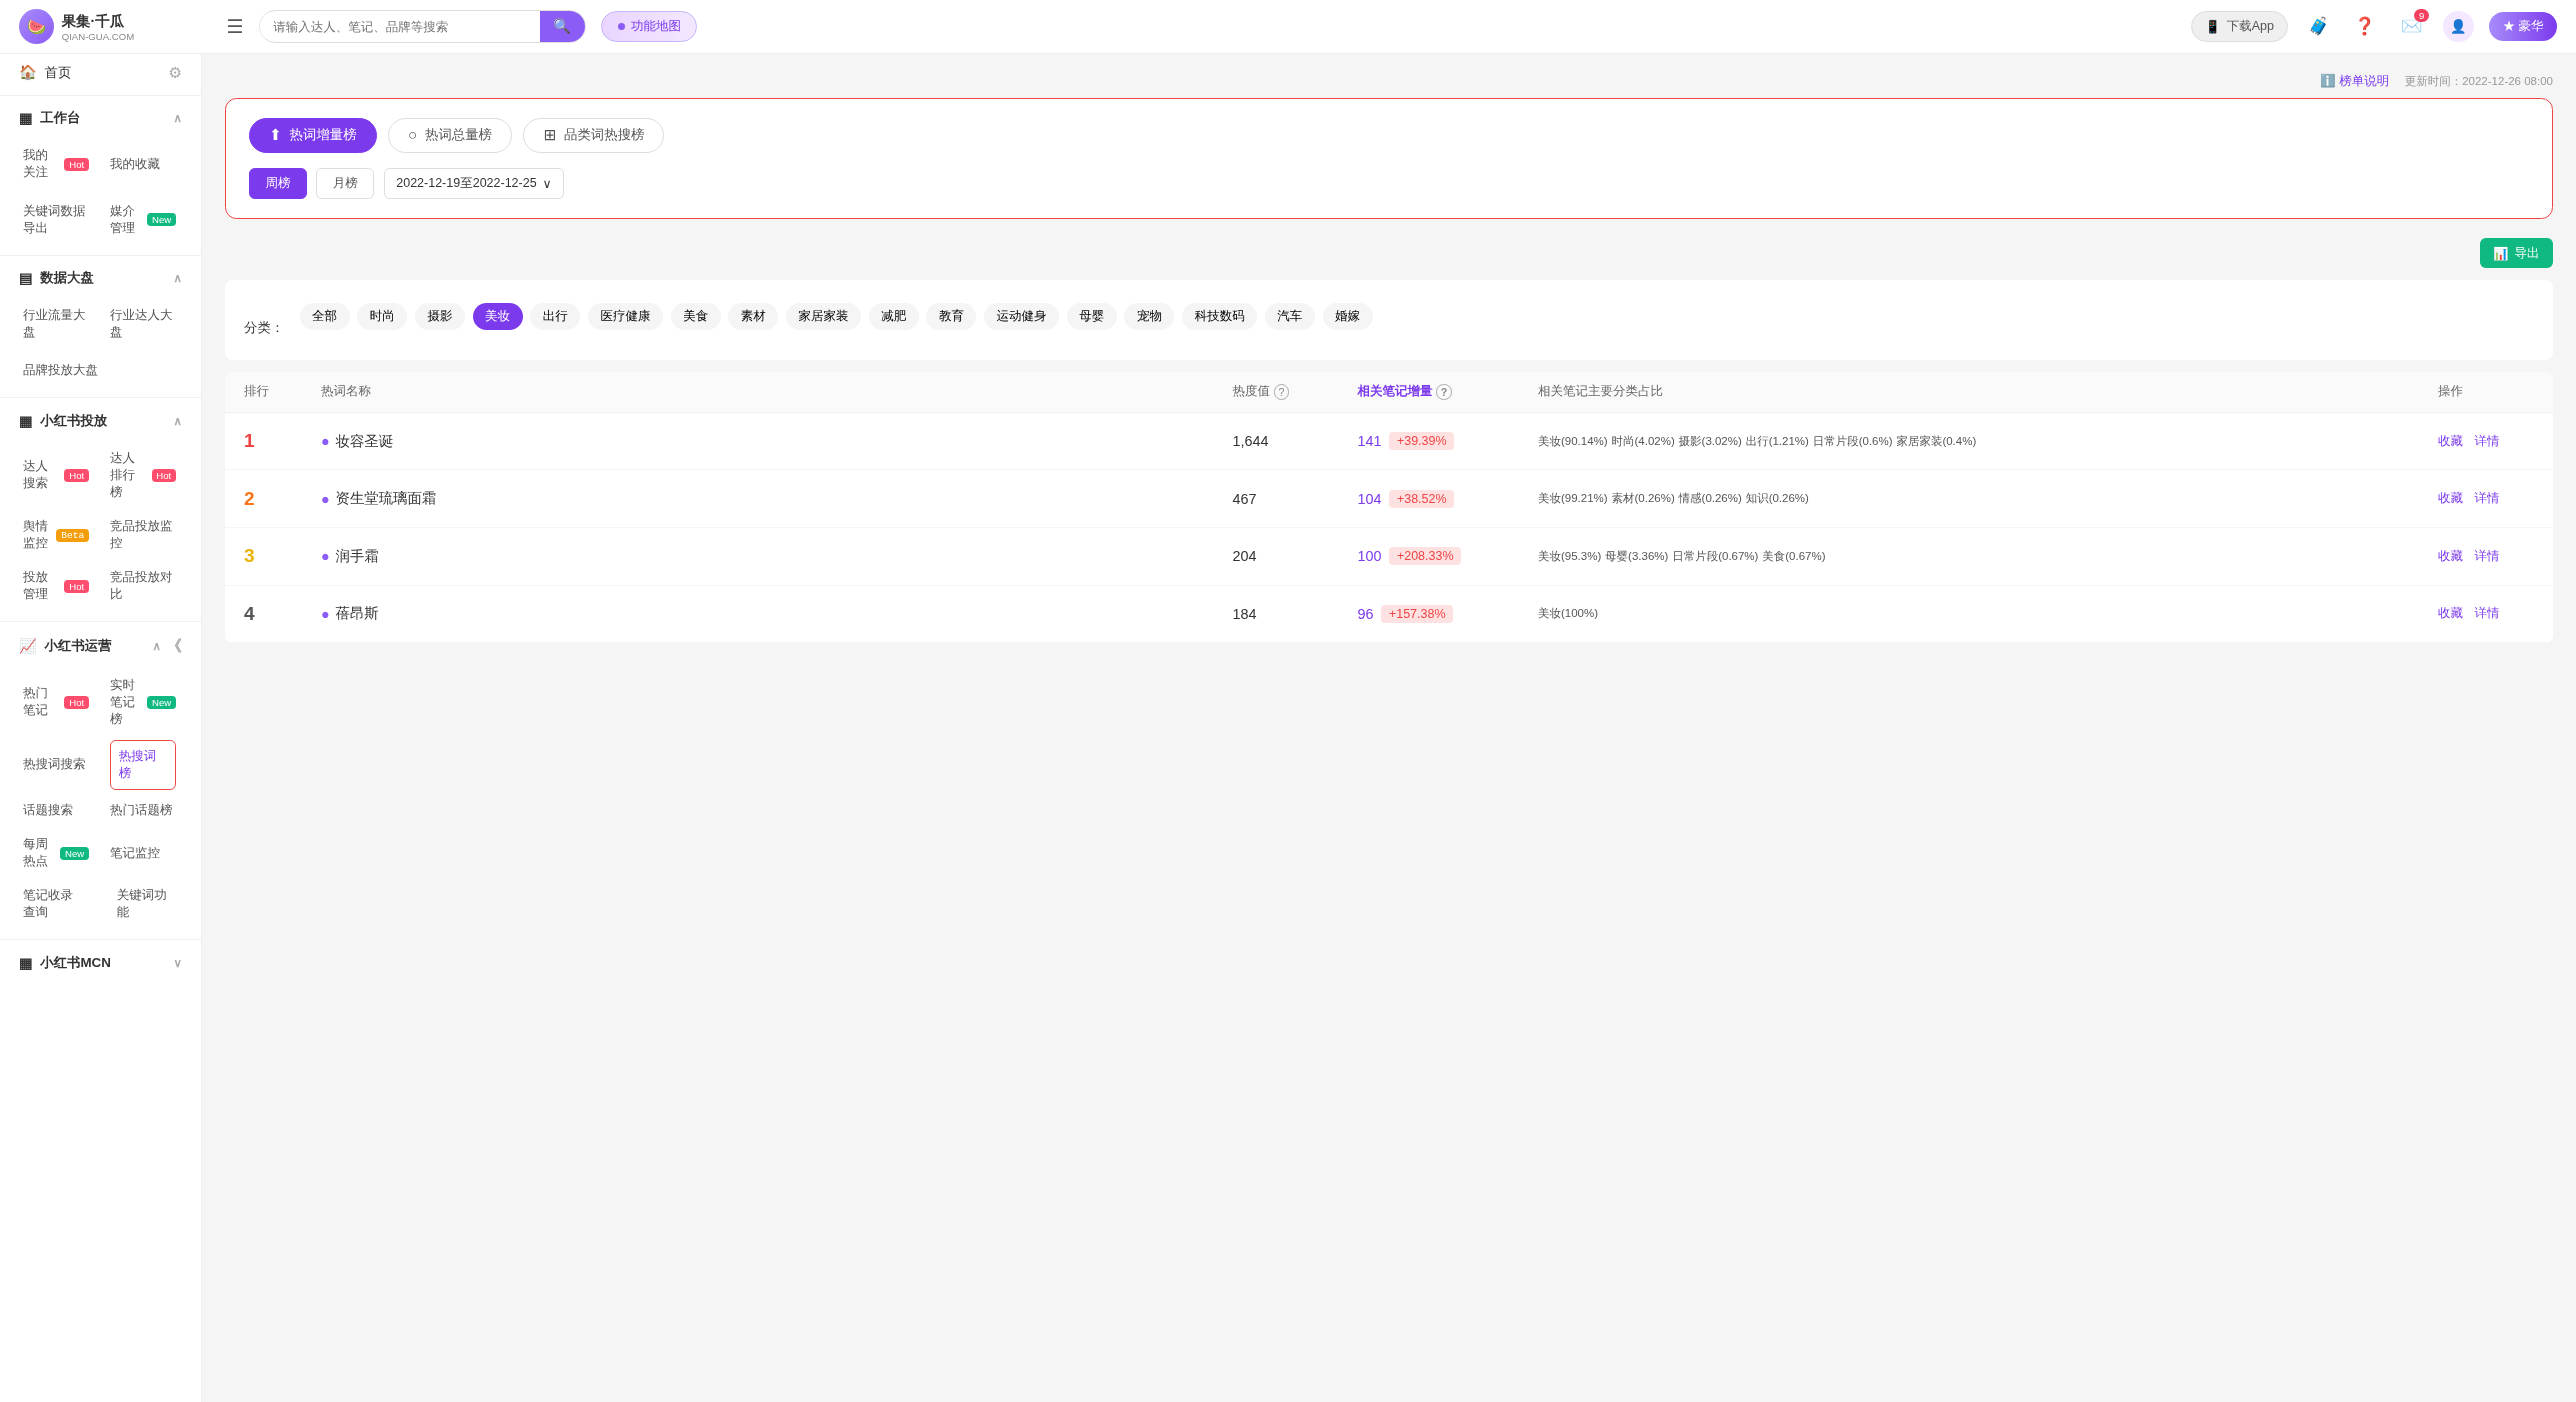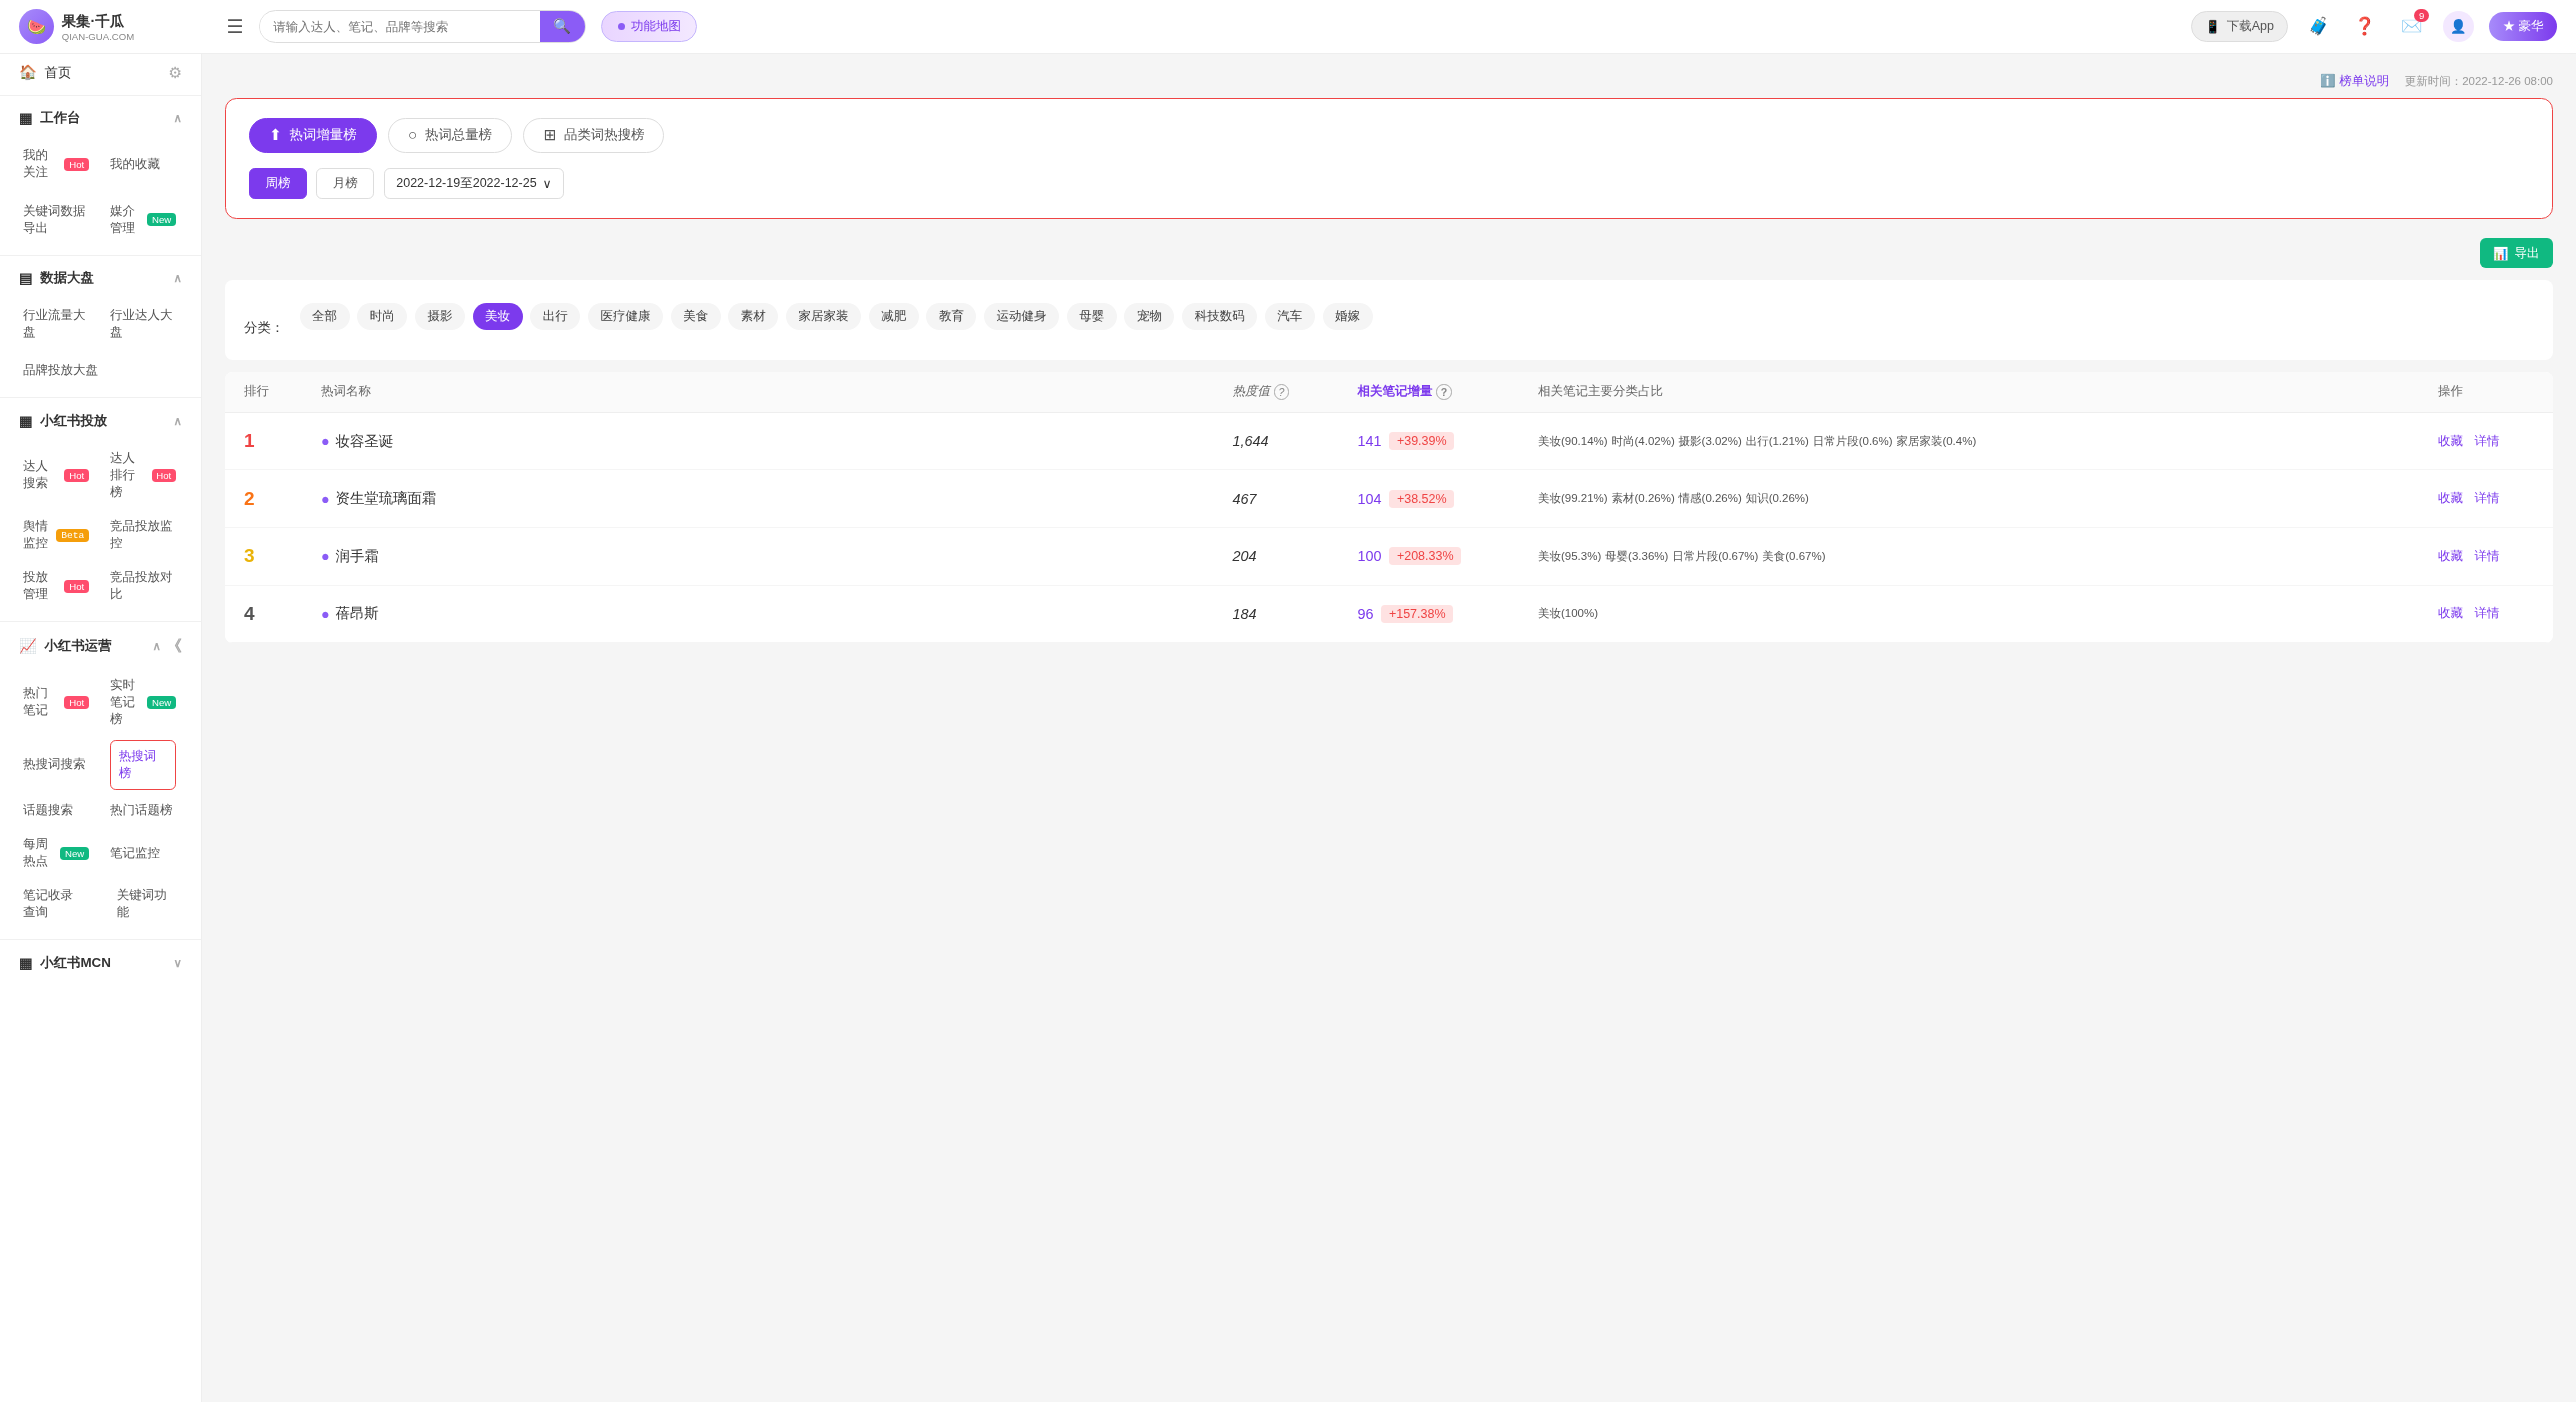--- a/index.html
+++ b/index.html
@@ -57,21 +57,21 @@
     
     .main-top-row { display: flex; justify-content: flex-end; align-items: center; gap: 15.4px; margin-bottom: 7.7px; }
     .rank-info { font-size: 12.5px; color: #7c3aed; cursor: pointer; }
     .update-time { font-size: 11.5px; color: #999; }
     .export-btn { display: flex; align-items: center; gap: 5.8px; background: #10b981; color: white; border: none; border-radius: 5.8px; padding: 6.7px 13.4px; font-size: 12.5px; cursor: pointer; }
 
     
     .category-section { background: #fff; border-radius: 7.7px; padding: 15.4px 19px; margin-bottom: 11.5px; }
     .category-row { display: flex; align-items: center; gap: 7.7px; flex-wrap: wrap; margin-bottom: 7.7px; }
     .cat-label { font-size: 13.4px; color: #333; font-weight: 500; margin-right: 7.7px; margin-top: 24px; }
-    .cat-btn { padding: 3.8px 11.5px; border-radius: 15.4px; font-size: 12.5px; cursor: pointer; background: #f5f5f5; color: #404040; border: 1px solid transparent; }
+    .cat-btn { padding: 3.8px 11.5px; border-radius: 15.4px; font-size: 12.5px; cursor: pointer; background: #f5f5f5; color: #000000; border: 1px solid transparent; }
     .cat-btn.active { background: #7c3aed; color: white; }
 
     
     .table-section { background: #fff; border-radius: 7.7px; overflow: hidden; }
     .table-header { display: grid; grid-template-columns: 77px 1fr 125px 192px 1fr 96px; align-items: center; padding: 11.5px 19px; background: #fafafa; border-bottom: 1px solid #eee; font-size: 12.5px; color: #666; font-weight: 500; }
     .table-row { display: grid; grid-template-columns: 77px 1fr 125px 192px 1fr 96px; align-items: center; padding: 17.3px 19px; border-bottom: 1px solid #f5f5f5; background: #fff; }
     .rank-num { font-size: 19px; font-weight: bold; }
     .rank-1 { color: #ef4444; }
     .rank-2 { color: #f97316; }
     .rank-3 { color: #eab308; }
@@ -80,21 +80,21 @@
     .heat-val { font-size: 14.4px; color: #333; }
     .note-inc-cell { display: flex; align-items: center; gap: 7.7px; }
     .inc-num { color: #7c3aed; font-size: 14.4px; font-weight: 500; }
     .inc-pct { background: #fee2e2; color: #ef4444; border-radius: 3.8px; padding: 1.9px 7.7px; font-size: 12.5px; font-weight: 500; }
     .category-tags { display: flex; flex-wrap: wrap; gap: 3.8px; }
     .cat-tag { font-size: 11.5px; color: #555; }
     .action-links { display: flex; gap: 11.5px; }
     .action-link { color: #7c3aed; font-size: 12.5px; cursor: pointer; text-decoration: none; }
     .heat-col-header { display: flex; align-items: center; gap: 3.8px; }
     .info-icon { width: 15.4px; height: 15.4px; border-radius: 50%; border: 1px solid #aaa; display: inline-flex; align-items: center; justify-content: center; font-size: 10.6px; color: #888; cursor: pointer; }
-    .col-heat { padding: 0 11.5px; font-style: italic; }
+    .col-heat { padding: 0 11.5px; }
     .col-inc { padding: 0 11.5px; }
     .inc-header { color: #7c3aed; font-weight: bold; }
 
     .sidebar-icon { font-size: 14.4px; }
   </style>
 </head>
 <body>
 
 <div class="header">
   <div class="logo-area">

